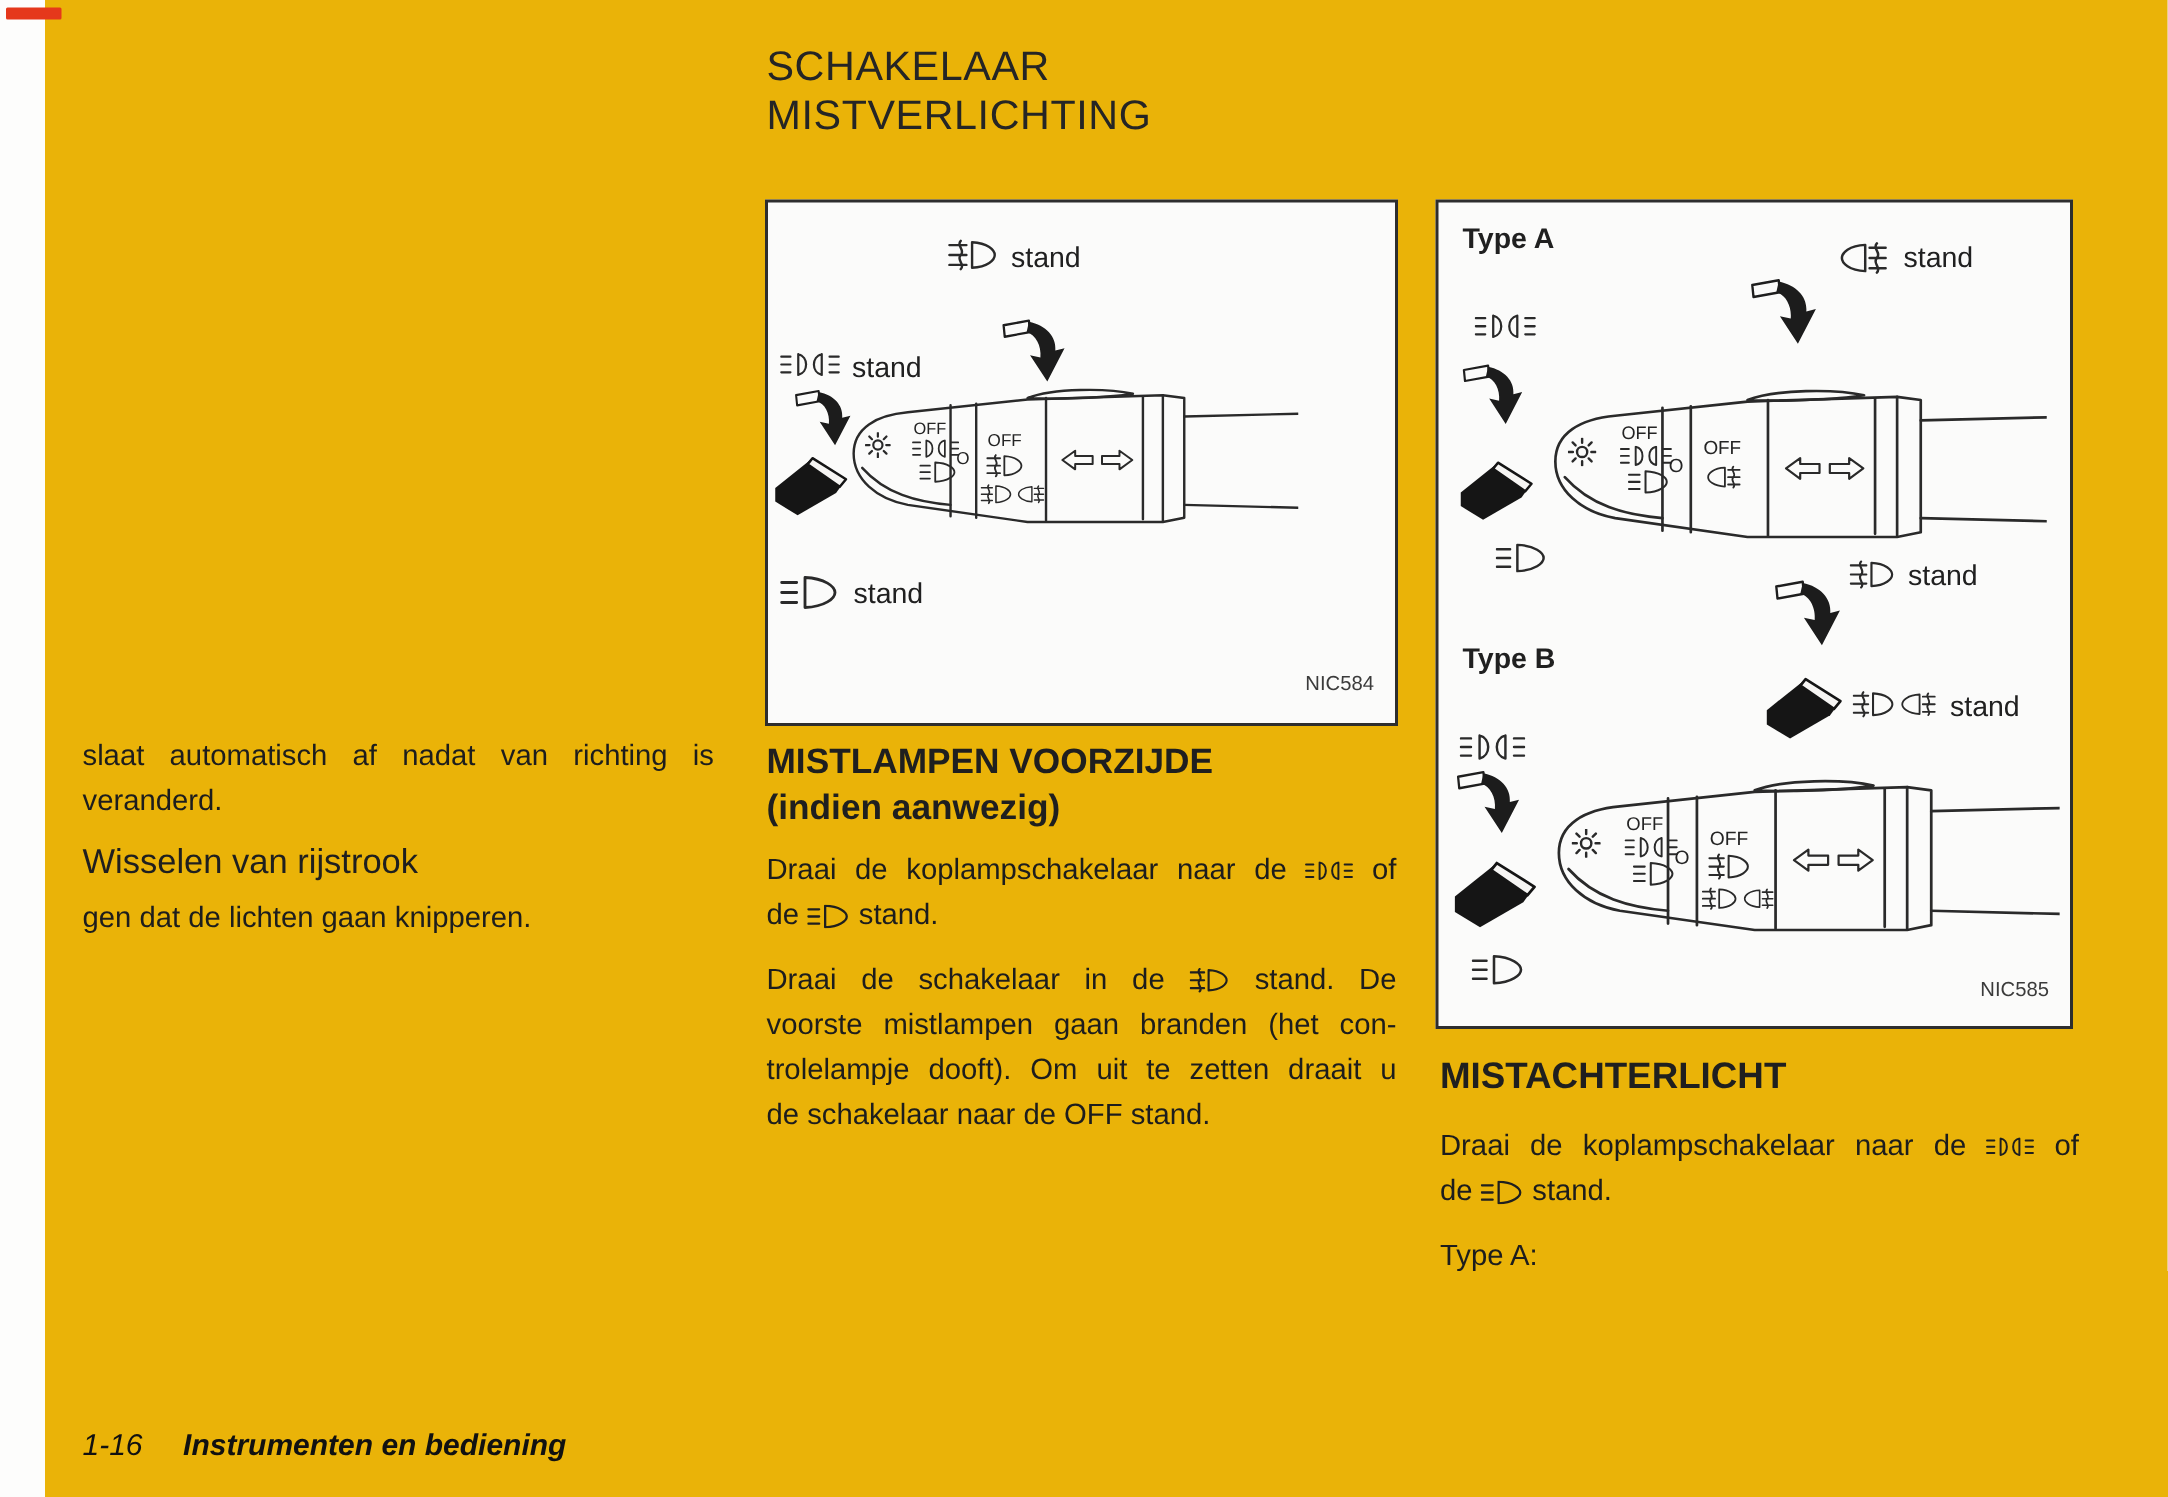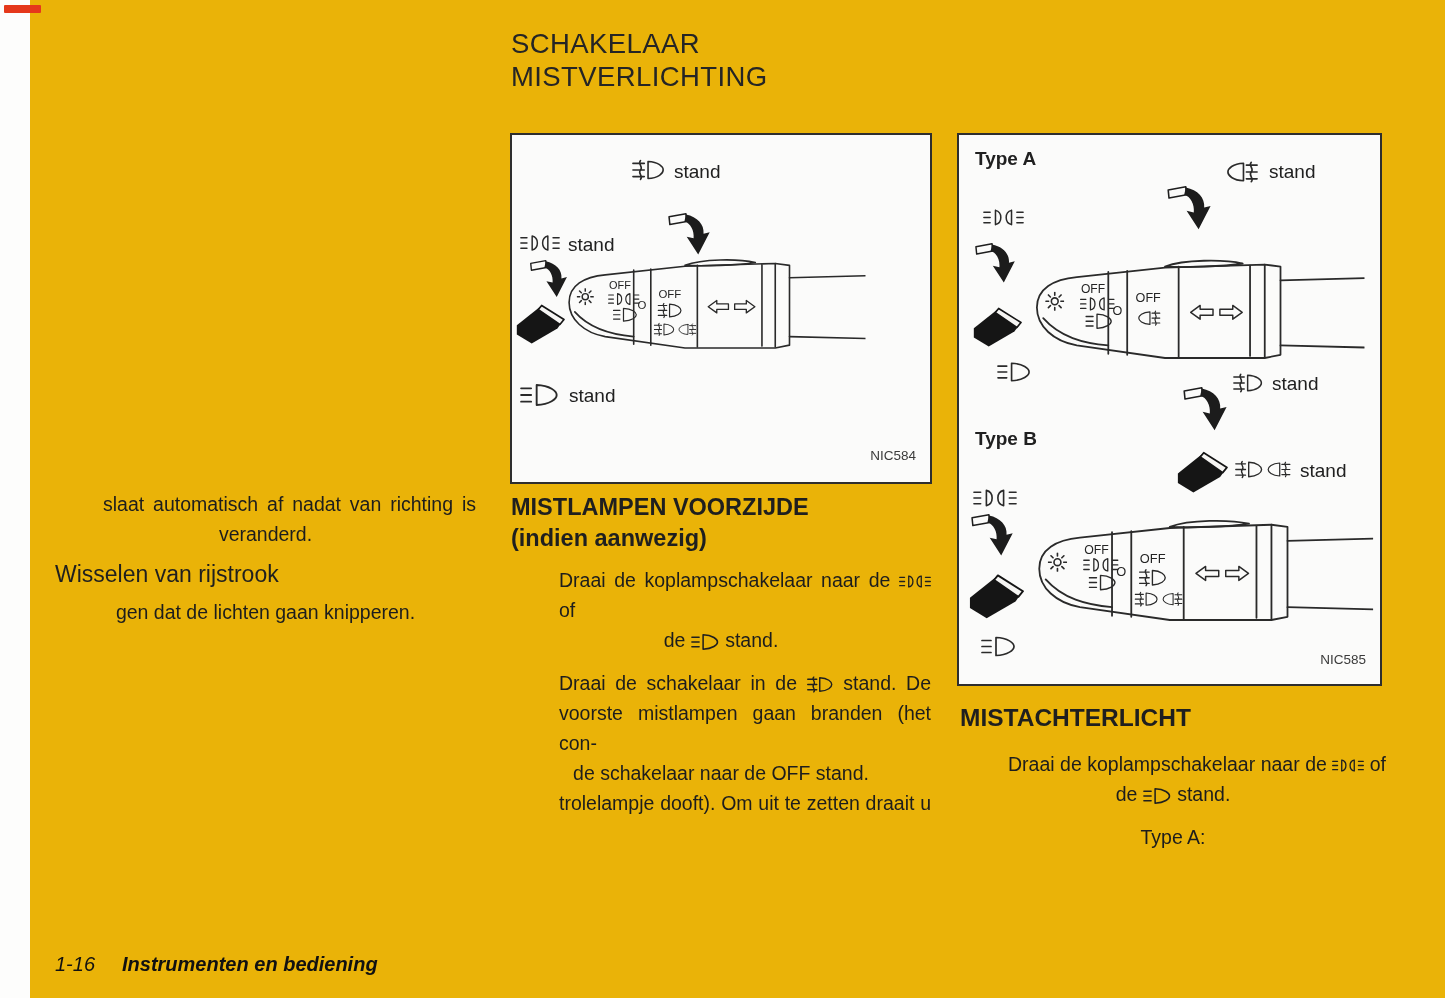--- a/index.html
+++ b/index.html
@@ -19,22 +19,22 @@
   .lineart{stroke:#2a2a2a;stroke-width:1.7;fill:none;stroke-linecap:round;stroke-linejoin:round;}
   .stalktext{fill:#242424;stroke:none;font-family:"Liberation Sans",sans-serif;}
   .ftx{fill:#202020;stroke:none;font-size:19px;font-family:"Liberation Sans",sans-serif;}
   .ftx-bold{font-weight:bold;}
   .figcode{font-size:13.5px;fill:#3b3b3b;}
 
   .col{position:absolute;}
   .left-col{left:55px;top:489px;width:421px;}
   .mid-col{left:511px;top:492px;width:420px;}
   .right-col{left:960px;top:702px;width:426px;}
-  .bline{font-size:19.5px;line-height:30px;white-space:nowrap;text-align:center;}
-  .bline.j{white-space:normal;text-align:justify;text-align-last:justify;text-justify:inter-word;margin-left:48px;}
+  .bline{font-size:19.5px;line-height:30px;white-space:nowrap;}
+  .bline.j{white-space:normal;text-align:justify;text-align-last:justify;text-justify:inter-word;}
   .subhead{font-size:23px;line-height:30px;font-weight:400;margin:10px 0 8px 0;color:#1f1f1f;}
   .capshead{font-size:23.5px;line-height:31px;font-weight:700;margin:0;color:#1f1f1f;}
   .gap-sm{height:11px;}
   .gap-md{height:13px;}
   .gap-lg{height:16px;}
   .inl{stroke:#1f1f1f;fill:none;stroke-width:1.9;stroke-linecap:round;stroke-linejoin:round;
        display:inline-block;}
   .va1{vertical-align:-1px;} .va3{vertical-align:-3px;}
 
   .footer{position:absolute;left:55px;top:953px;font-size:20px;color:#111;font-style:italic;}
@@ -215,22 +215,22 @@
     </div>
     <div class="gap-md"></div>
     <div class="bline j">
       <span>Draai de schakelaar in de</span>
       <svg class="inl va3" width="27" height="17" viewBox="0 0 36 22">
           <use href="#i-frontfog" width="36" height="22"></use>
         </svg>
       <span>stand. De</span>
     </div>
     <div class="bline j"><span>voorste mistlampen gaan branden (het con-</span></div>
+    <div class="bline j"><span>trolelampje dooft). Om uit te zetten draait u</span></div>
     <div class="bline"><span>de schakelaar naar de OFF stand.</span></div>
-    <div class="bline j"><span>trolelampje dooft). Om uit te zetten draait u</span></div>
   </div>
 
   <div class="col right-col">
     <h2 class="capshead" style="font-size:24.5px">MISTACHTERLICHT</h2>
     <div class="gap-lg"></div>
     <div class="bline j">
       <span>Draai de koplampschakelaar naar de</span>
       <svg class="inl va1" width="32" height="13" viewBox="0 0 46 18">
           <use href="#i-parking" width="46" height="18"></use>
         </svg>

